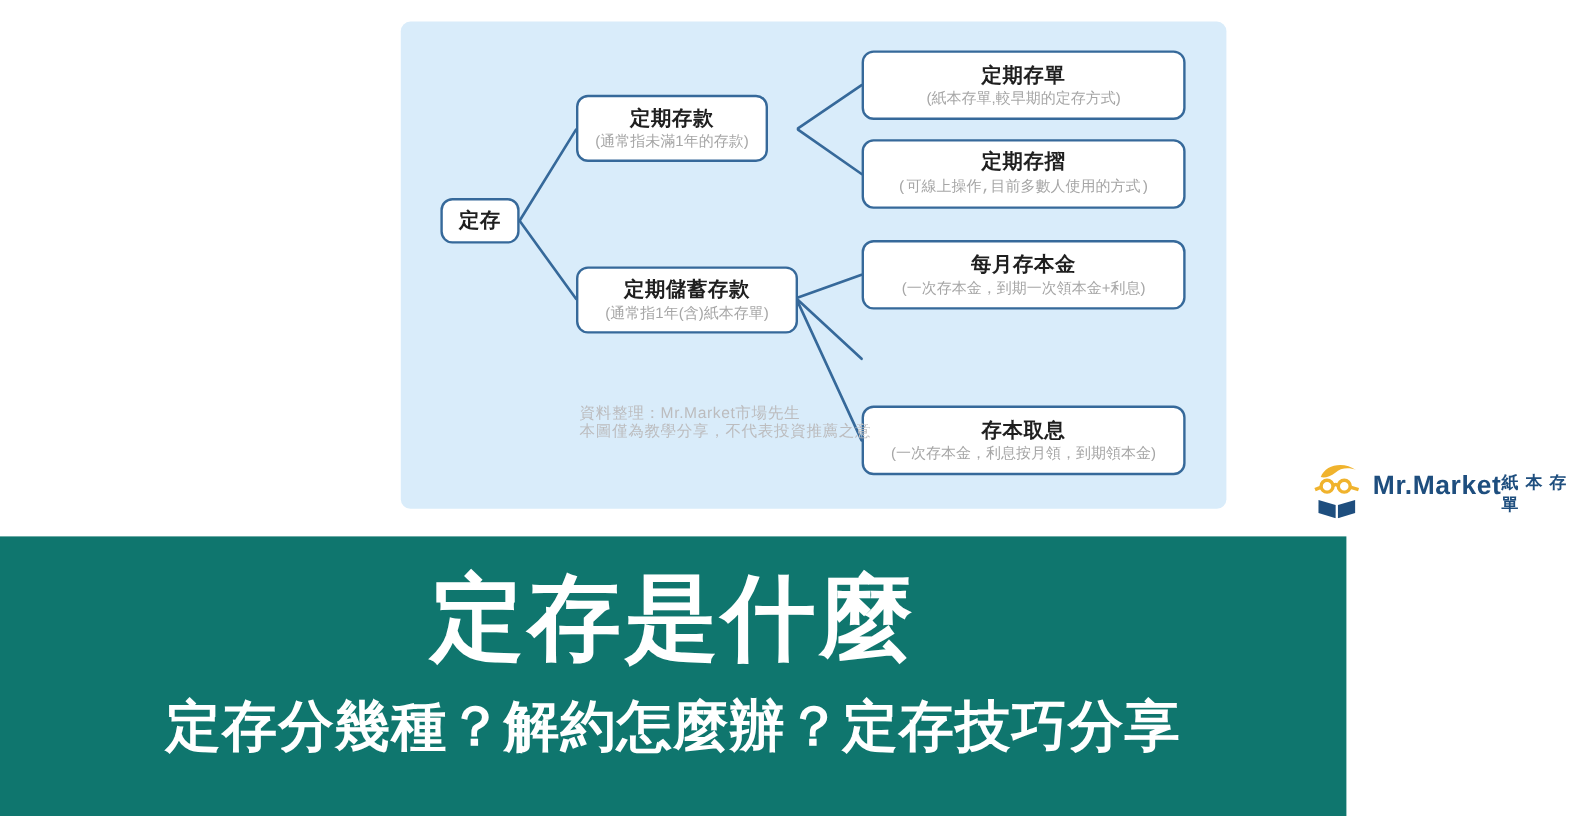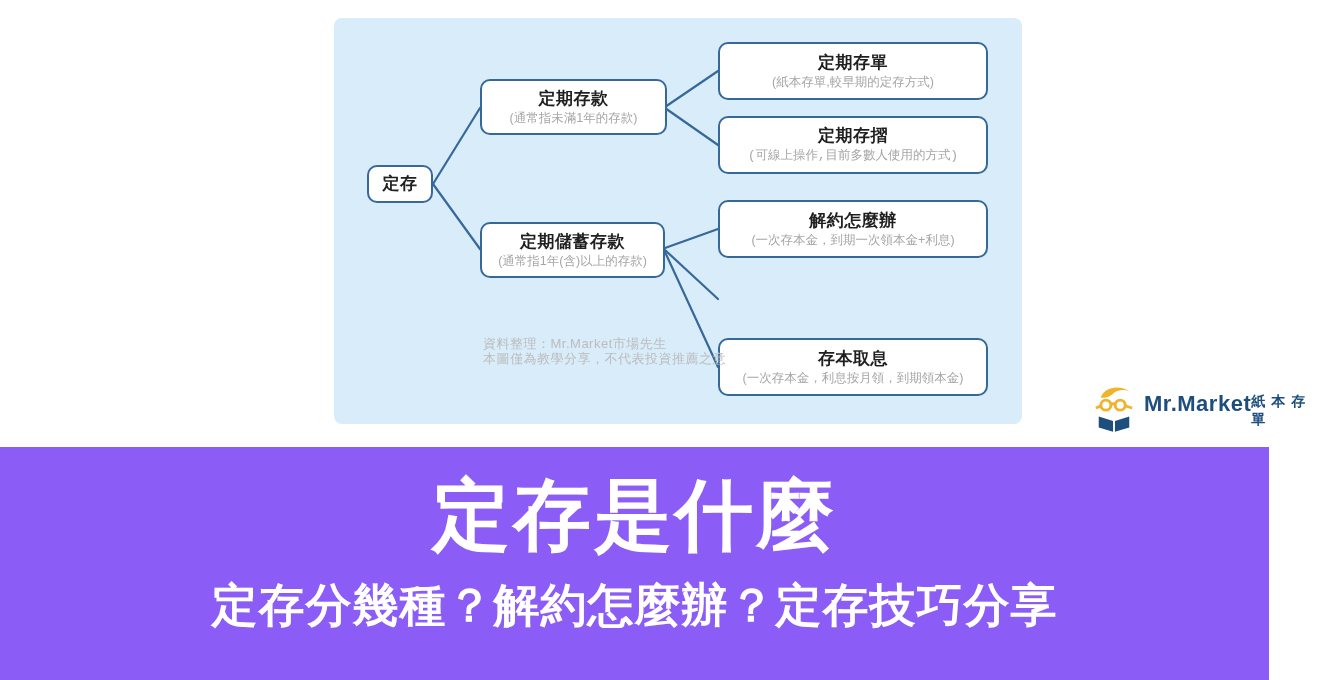--- a/index.html
+++ b/index.html
@@ -16,21 +16,21 @@
   .node {
     position: absolute; background: #ffffff;
     border: 2px solid #36699a; border-radius: 10px;
     display: flex; flex-direction: column; align-items: center; justify-content: center;
     text-align: center; line-height: 1.25;
   }
   .node-title { font-size: 17px; font-weight: bold; color: #1f1f1f; letter-spacing: 0.5px; }
   .node-sub   { font-size: 12.5px; color: #a6a6a6; margin-top: 2px; white-space: nowrap; }
 
   .n-root  { left: 33px;  top: 147px; width: 66px;  height: 38px; }
-  .n-mid1  { left: 146px; top: 61px;  width: 187px; height: 56px; }
+  .n-mid1  { left: 146px; top: 61px;  width: 160px; height: 56px; }
   .n-mid2  { left: 146px; top: 204px; width: 185px; height: 56px; }
   .n-leaf  { left: 384px; width: 270px; height: 58px; }
   .n-leaf1 { top: 24px; }
   .n-leaf2 { top: 98px; font-family: Liberation Mono, monospace; }
   .n-leaf3 { top: 182px; }
   .n-leaf4 { top: 252px; }
   .n-leaf5 { top: 320px; }
 
   .watermark {
     position: absolute; left: 149px; top: 318px;
@@ -41,22 +41,22 @@
   .brand {
     position: absolute; left: 1093px; top: 384px;
     display: flex; align-items: center; gap: 9px;
   }
   .brand-text { display: flex; flex-direction: row; }
   .brand-name { font-size: 22px; font-weight: bold; color: #1e4e7e; letter-spacing: 0.5px; }
   .brand-zh   { font-size: 14px; font-weight: bold; color: #1e4e7e; letter-spacing: 6px; margin-top: 2px; }
 
   
   .banner {
-    position: absolute; left: 0; top: 447px; width: 1269px; height: 233px;
-    background: #8b5cf6; color: #ffffff;
+    position: absolute; left: 0; top: 447px; width: 1122px; height: 233px;
+    background: #0f766e; color: #ffffff;
     display: flex; flex-direction: column; align-items: center;
     padding-top: 24px;
   }
   .banner-title {
     font-size: 78px; font-weight: 900; letter-spacing: 3px; line-height: 1.15;
   }
   .banner-subtitle {
     font-size: 46px; font-weight: 600; letter-spacing: 1px; margin-top: 14px;
   }
 </style>
@@ -79,35 +79,35 @@
     <span class="node-title">定存</span>
   </div>
 
   <div class="node n-mid1">
     <span class="node-title">定期存款</span>
     <span class="node-sub">(通常指未滿1年的存款)</span>
   </div>
 
   <div class="node n-mid2">
     <span class="node-title">定期儲蓄存款</span>
-    <span class="node-sub">(通常指1年(含)以上的存款)</span>
+    <span class="node-sub">(通常指1年(含)紙本存單)</span>
   </div>
 
   <div class="node n-leaf n-leaf1">
     <span class="node-title">定期存單</span>
     <span class="node-sub">(紙本存單,較早期的定存方式)</span>
   </div>
 
   <div class="node n-leaf n-leaf2">
     <span class="node-title">定期存摺</span>
     <span class="node-sub">(可線上操作,目前多數人使用的方式)</span>
   </div>
 
   <div class="node n-leaf n-leaf3">
-    <span class="node-title">解約怎麼辦</span>
+    <span class="node-title">每月存本金</span>
     <span class="node-sub">(一次存本金，到期一次領本金+利息)</span>
   </div>
 
 
   <div class="node n-leaf n-leaf5">
     <span class="node-title">存本取息</span>
     <span class="node-sub">(一次存本金，利息按月領，到期領本金)</span>
   </div>
 
   <div class="watermark">

